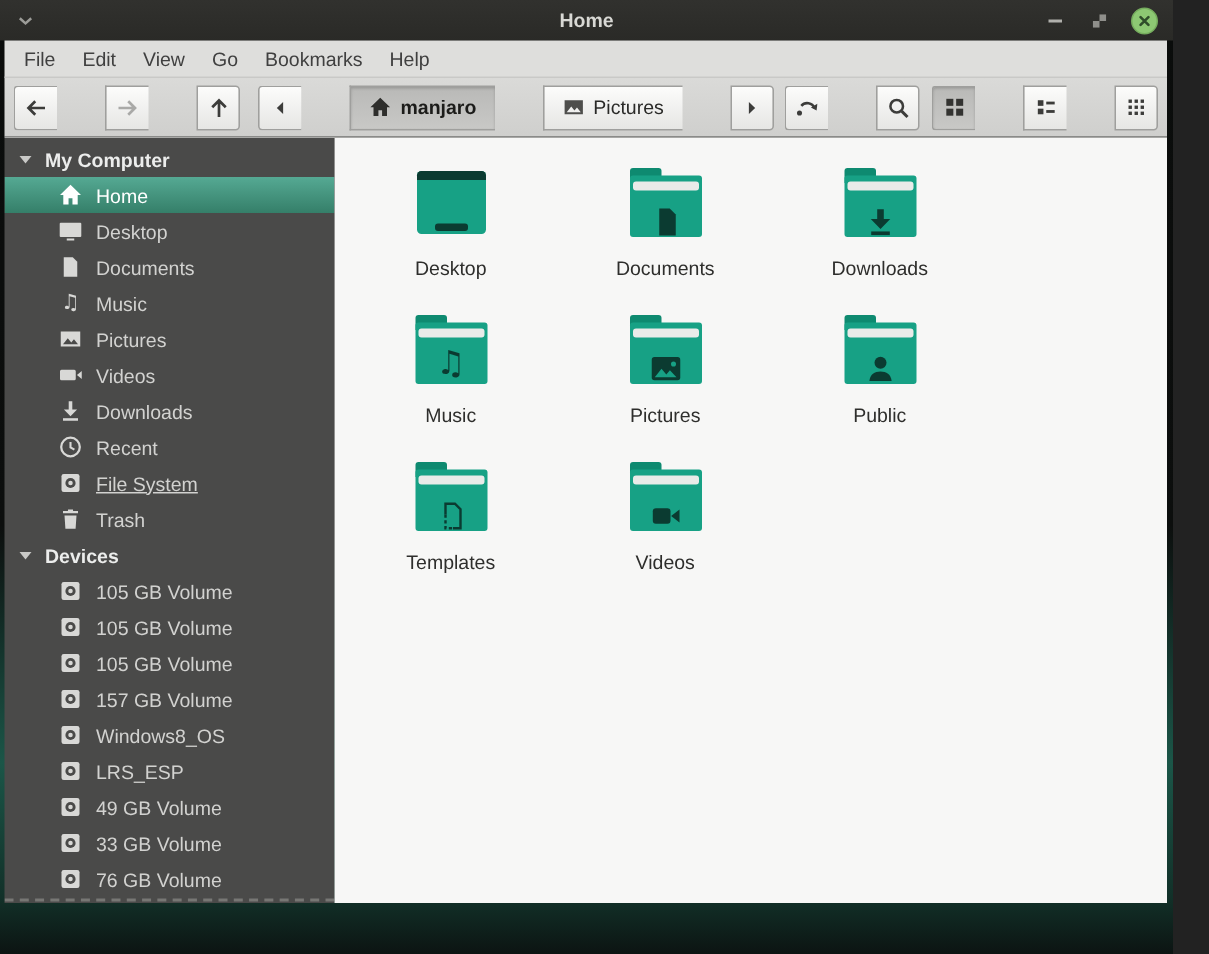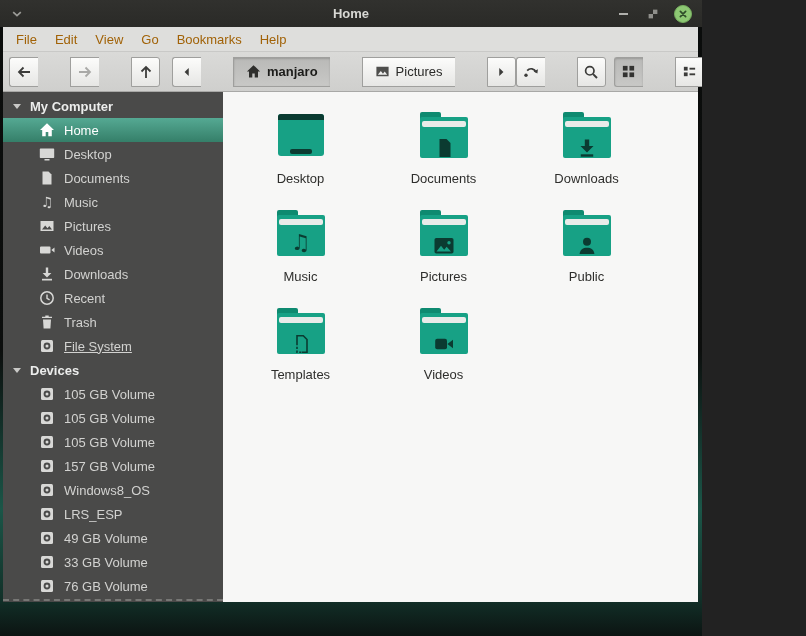--- a/index.html
+++ b/index.html
@@ -1,18 +1,18 @@
 <!DOCTYPE html>
 <html><head>
 <meta charset="utf-8">
 <style>
   html,body{margin:0;padding:0;background:#222;}
   *{box-sizing:border-box;}
   .window{
-    position:relative;width:702px;height:636px;overflow:hidden;
+    position:relative;width:782px;height:636px;overflow:hidden;
     font-family:"Liberation Sans","DejaVu Sans",sans-serif;
     background:linear-gradient(180deg,#0a0c0b 0%,#0c0e0d 55%,#1b5648 80%,#123129 94%,#0c1412 100%);
     -webkit-font-smoothing:antialiased;
   }
   
   .titlebar{
     position:absolute;top:0;left:0;right:0;height:27px;
     background:linear-gradient(180deg,#31312e,#2a2a27);
     display:flex;align-items:center;
   }
@@ -24,21 +24,21 @@
   .win-controls{margin-left:auto;display:flex;align-items:center;gap:12px;padding-right:10px;z-index:2;}
   .wbtn{width:18px;height:18px;display:flex;align-items:center;justify-content:center;color:#a8a8a4;cursor:pointer;}
   .wbtn.minimize .dash{width:9px;height:2px;background:#b0b0ac;}
   .wbtn.close{background:#8dc873;border:1px solid #76ad5e;border-radius:50%;}
   
   .menubar{
     position:absolute;top:27px;left:3px;right:4px;height:25px;
     background:#dededc;display:flex;align-items:center;padding-left:4px;
     border-bottom:1px solid #c9c9c7;
   }
-  .menu-item{font-size:13px;color:#a16207;padding:3px 9px;cursor:pointer;border-radius:2px;}
+  .menu-item{font-size:13px;color:#404040;padding:3px 9px;cursor:pointer;border-radius:2px;}
   
   .toolbar{
     position:absolute;top:52px;left:3px;right:4px;height:40px;
     background:linear-gradient(180deg,#dadad8,#cfcfcd);
     border-bottom:1px solid #a8a8a6;
     display:flex;align-items:center;padding:0 6px;
   }
   .btn{
     height:30px;min-width:29px;display:flex;align-items:center;justify-content:center;
     background:linear-gradient(180deg,#fcfcfb,#e6e6e4);
@@ -395,29 +395,29 @@
       <span class="slabel">Downloads</span>
     </div>
     <div class="side-row">
       <svg class="sicon">
           <use href="#i-clock"></use>
         </svg>
       <span class="slabel">Recent</span>
     </div>
     <div class="side-row">
       <svg class="sicon">
+          <use href="#i-drive"></use>
+        </svg>
+      <span class="slabel underline">File System</span>
+    </div>
+    <div class="side-row">
+      <svg class="sicon">
           <use href="#i-trash"></use>
         </svg>
       <span class="slabel">Trash</span>
-    </div>
-    <div class="side-row">
-      <svg class="sicon">
-          <use href="#i-drive"></use>
-        </svg>
-      <span class="slabel underline">File System</span>
     </div>
     <div class="side-header">
       <span class="tri"></span>
       <span>Devices</span>
     </div>
     <div class="side-row">
       <svg class="sicon">
           <use href="#i-drive"></use>
         </svg>
       <span class="slabel">105 GB Volume</span>

